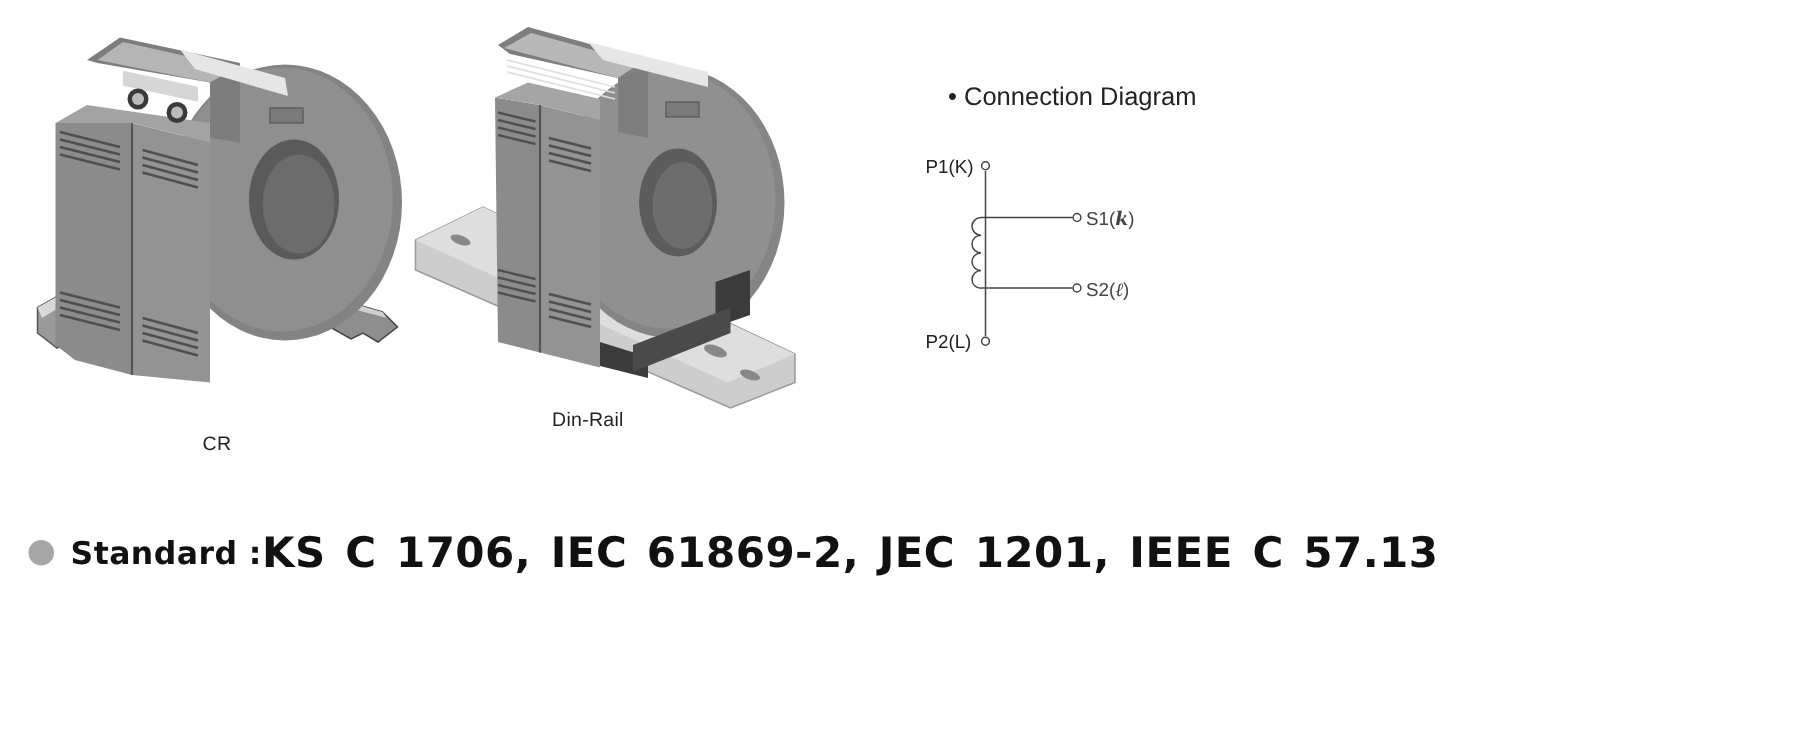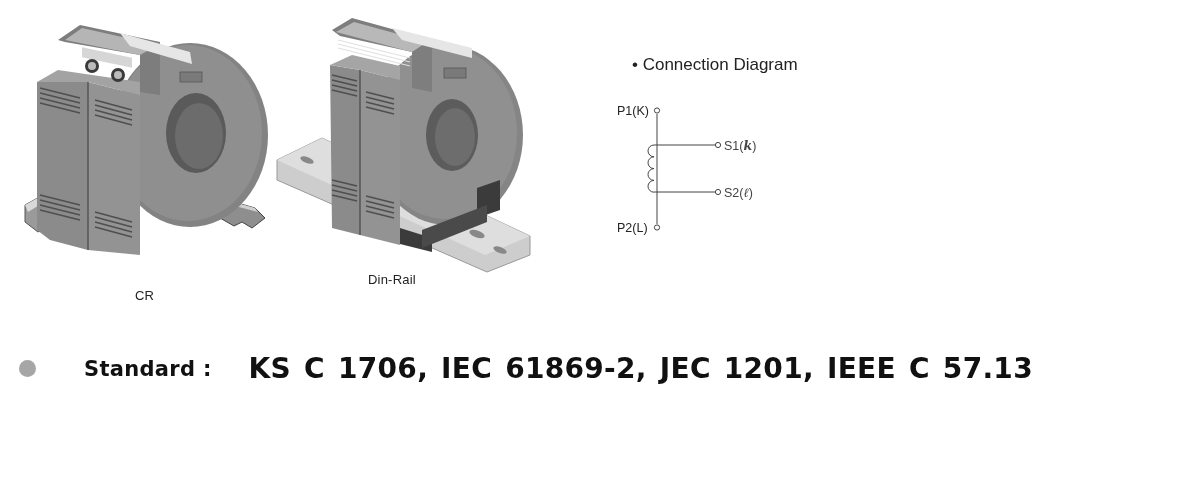--- a/index.html
+++ b/index.html
@@ -5,21 +5,21 @@
   html, body { margin: 0; padding: 0; background: #ffffff; }
   body { width: 1200px; height: 500px; position: relative; overflow: hidden;
          font-family: "Liberation Sans", "DejaVu Sans", sans-serif; color: #1a1a1a; }
   .product { position: absolute; }
   .product svg { display: block; }
   .caption { position: absolute; font-size: 13px; color: #222; letter-spacing: 0.2px; }
   #diagram-title { position: absolute; left: 632px; top: 55px; font-size: 17px; color: #222; }
   #diagram { position: absolute; left: 610px; top: 95px; }
   .diag-label { font-family: "Liberation Sans", sans-serif; font-size: 12.5px; fill: #222; }
   .diag-label-grey { font-family: "Liberation Sans", sans-serif; font-size: 12.5px; fill: #444; }
-  #standard { position: absolute; left: 19px; top: 352px; display: flex; align-items: center; gap: 37px; }
+  #standard { position: absolute; left: 19px; top: 352px; display: flex; align-items: center; }
   #standard .bullet { width: 17px; height: 17px; border-radius: 50%; background: #a6a6a6; margin-right: 11px; }
   #standard .label { font-family: "DejaVu Sans", sans-serif; font-size: 21px; font-weight: bold; color: #111; letter-spacing: 0.3px; }
   #standard .value { font-family: "DejaVu Sans", sans-serif; font-size: 28px; font-weight: bold; color: #111; letter-spacing: 0.3px; word-spacing: 3px; }
 </style>
 </head>
 <body>
 
 <div class="product" style="left:20px; top:0px;">
   <svg width="250" height="262" viewBox="0 0 250 262">
 

